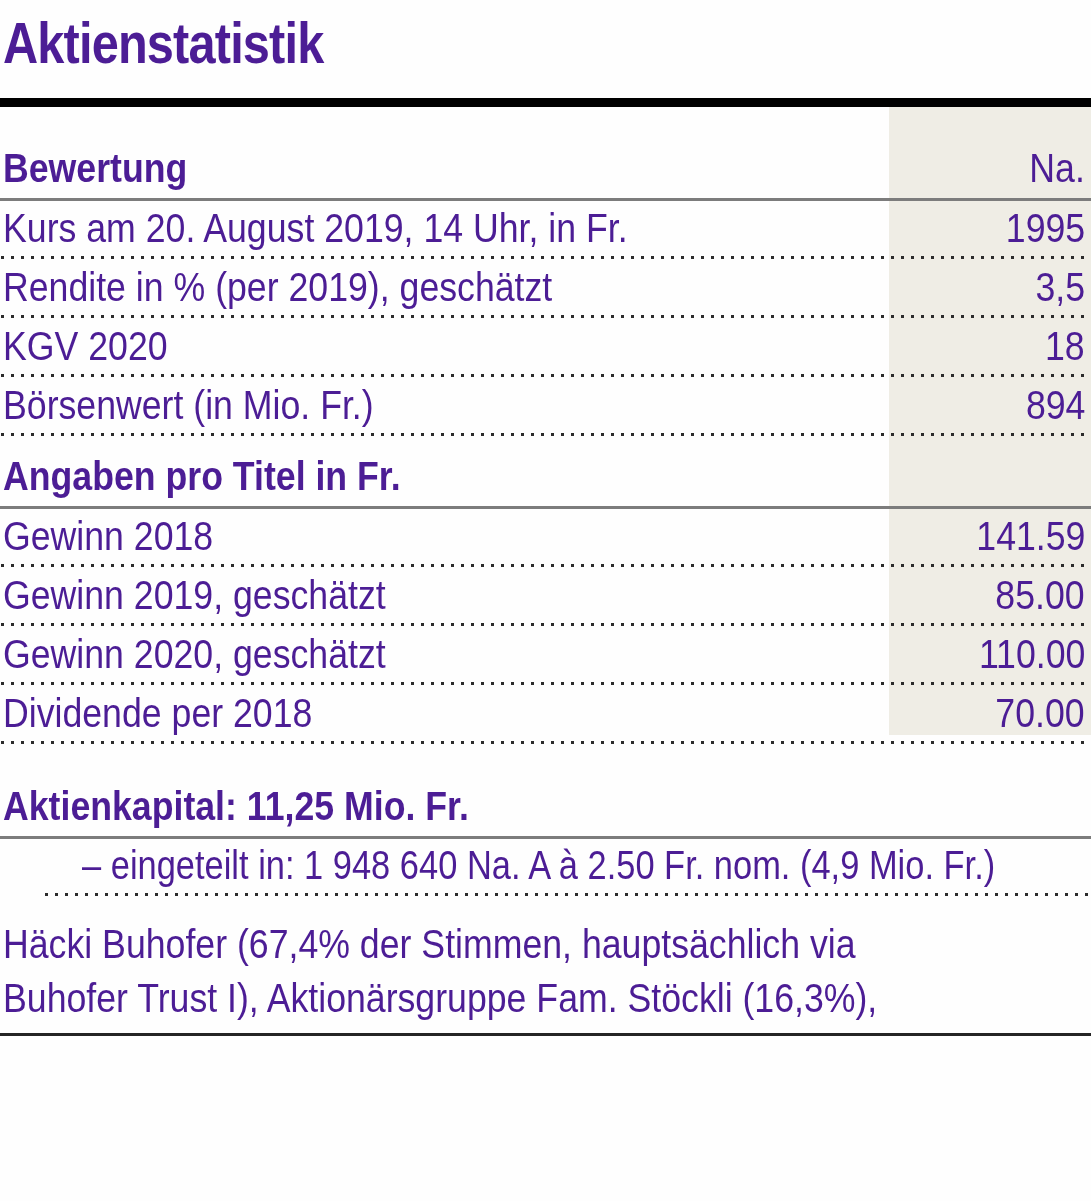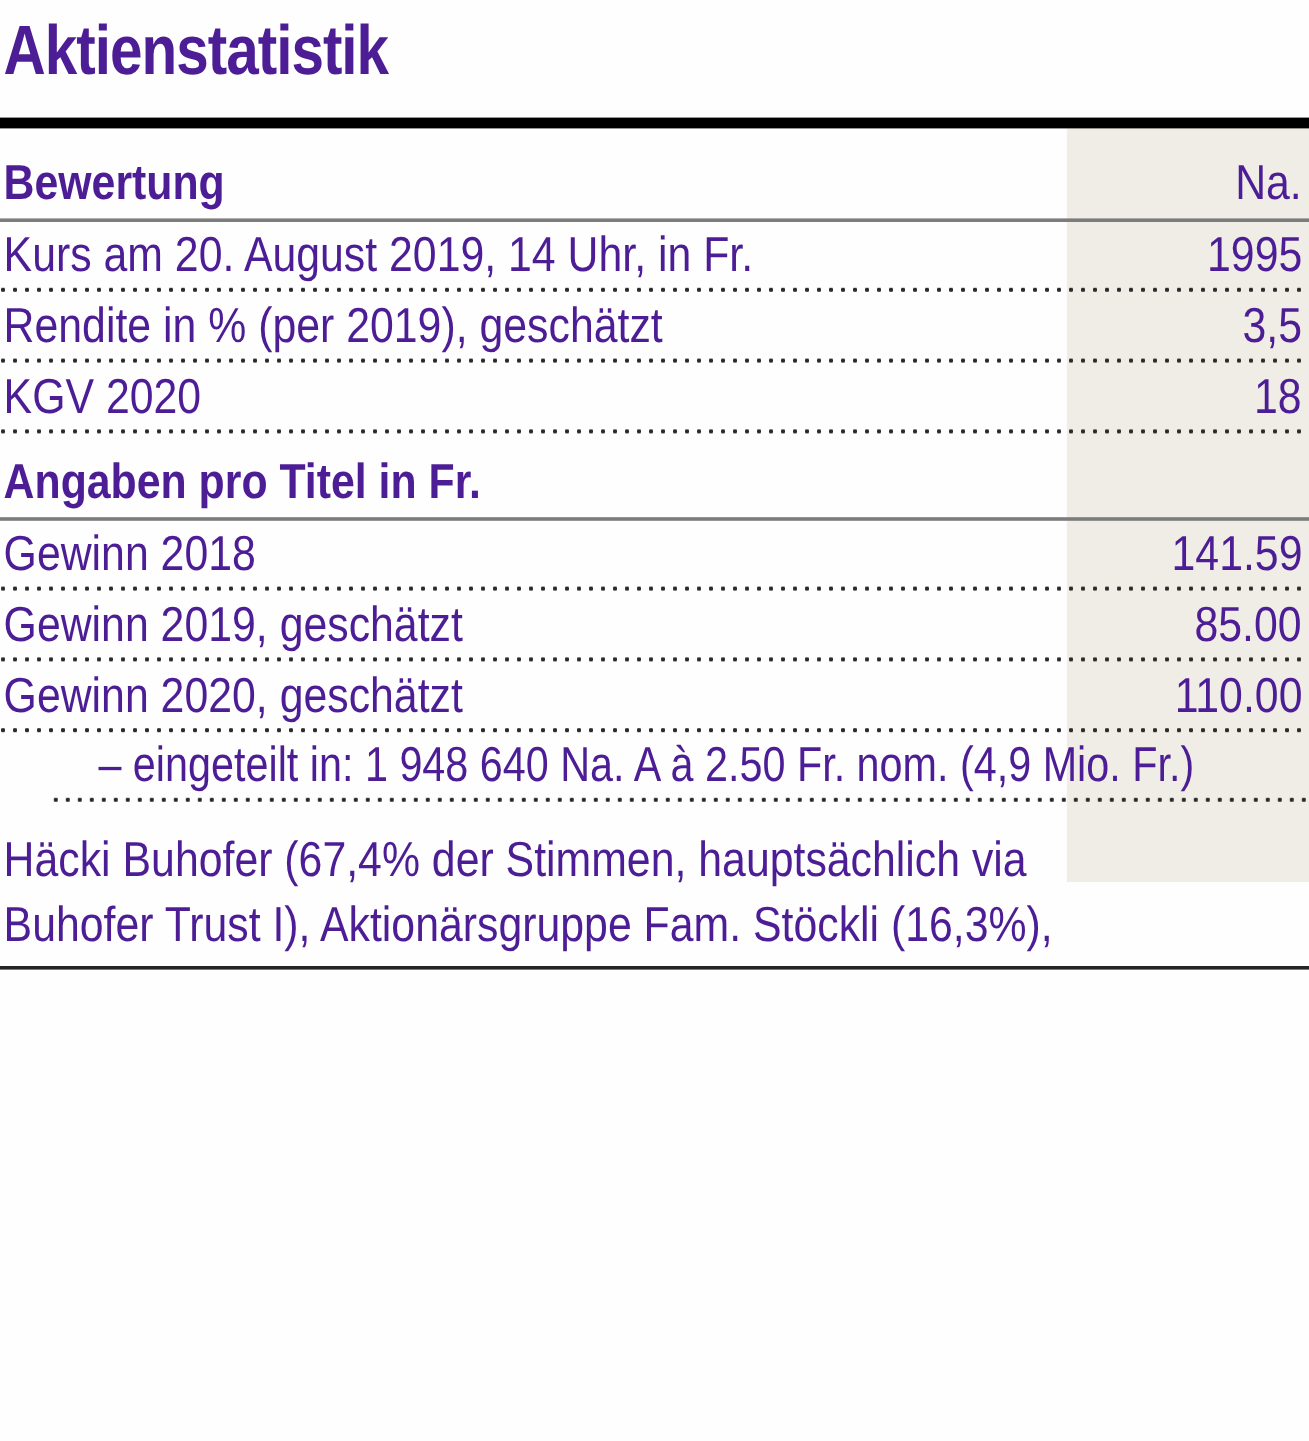--- a/index.html
+++ b/index.html
@@ -45,21 +45,21 @@
     display: flex;
     justify-content: space-between;
     align-items: flex-end;
     box-sizing: border-box;
     padding: 0 6px 8px 3px;
     border-bottom: 3px solid #7c7c7c;
     font-size: 41px;
     line-height: 44px;
   }
   .sec-head .hd { font-weight: bold; }
-  .h-78 { height: 78px; }
+  .h-78 { height: 94px; }
   .h-72 { height: 72px; }
 
   .trow {
     position: relative;
     height: 59px;
     display: flex;
     justify-content: space-between;
     align-items: flex-end;
     box-sizing: border-box;
     padding: 0 6px 10px 3px;
@@ -112,39 +112,50 @@
       <span class="val cx cx-r">1995</span>
     </div>
     <div class="trow dotted">
       <span class="cx">Rendite in % (per 2019), geschätzt</span>
       <span class="val cx cx-r">3,5</span>
     </div>
     <div class="trow dotted">
       <span class="cx">KGV 2020</span>
       <span class="val cx cx-r">18</span>
     </div>
+    <div class="trow dotted">
+      <span class="cx">Börsenwert (in Mio. Fr.)</span>
+      <span class="val cx cx-r">894</span>
+    </div>
 
     <div class="sec-head h-72">
       <span class="hd cx">Angaben pro Titel in Fr.</span>
       <span class="cx cx-r"></span>
     </div>
 
     <div class="trow dotted">
       <span class="cx">Gewinn 2018</span>
       <span class="val cx cx-r">141.59</span>
     </div>
     <div class="trow dotted">
       <span class="cx">Gewinn 2019, geschätzt</span>
       <span class="val cx cx-r">85.00</span>
     </div>
     <div class="trow dotted">
       <span class="cx">Gewinn 2020, geschätzt</span>
       <span class="val cx cx-r">110.00</span>
     </div>
+    <div class="trow dotted">
+      <span class="cx">Dividende per 2018</span>
+      <span class="val cx cx-r">70.00</span>
+    </div>
 
+    <div class="sec-head h-78">
+      <span class="hd cx">Aktienkapital: 11,25 Mio. Fr.</span>
+    </div>
 
     <div class="trow item dotted">
       <span class="cx cx-n">– eingeteilt in: 1 948 640 Na. A à 2.50 Fr. nom. (4,9 Mio. Fr.)</span>
     </div>
 
     <div class="para">
       <div class="line"><span class="cx">Häcki Buhofer (67,4% der Stimmen, hauptsächlich via</span></div>
       <div class="line"><span class="cx">Buhofer Trust I), Aktionärsgruppe Fam. Stöckli (16,3%),</span></div>
     </div>
 

